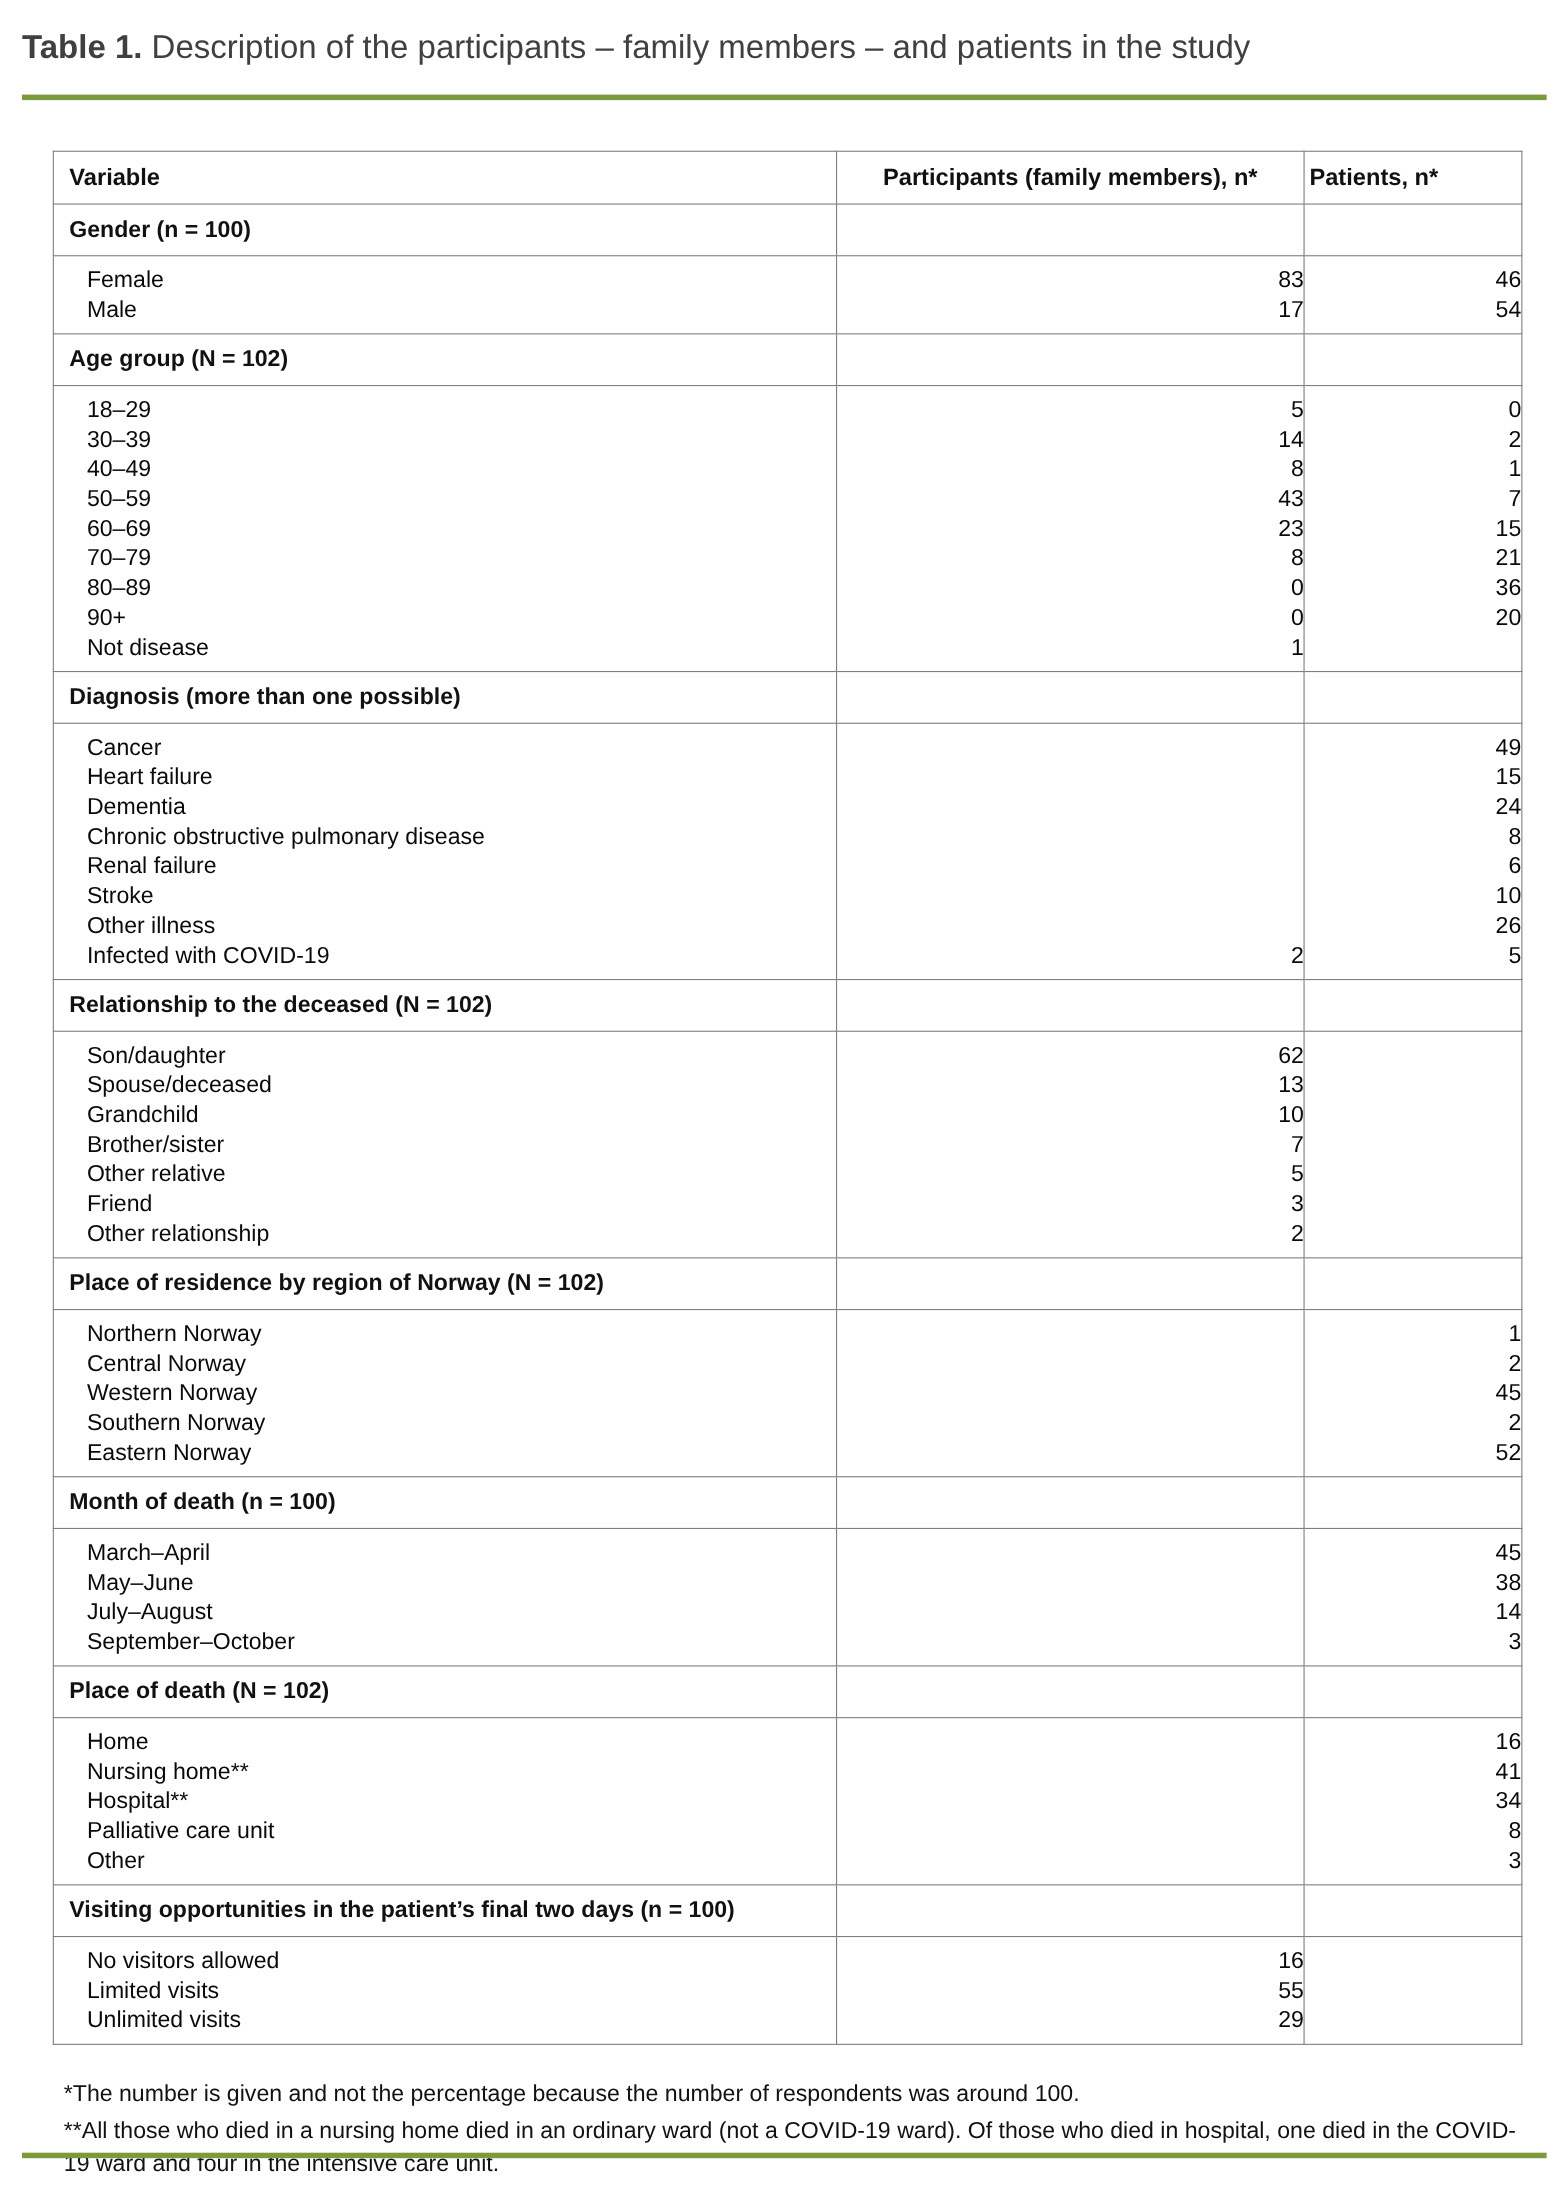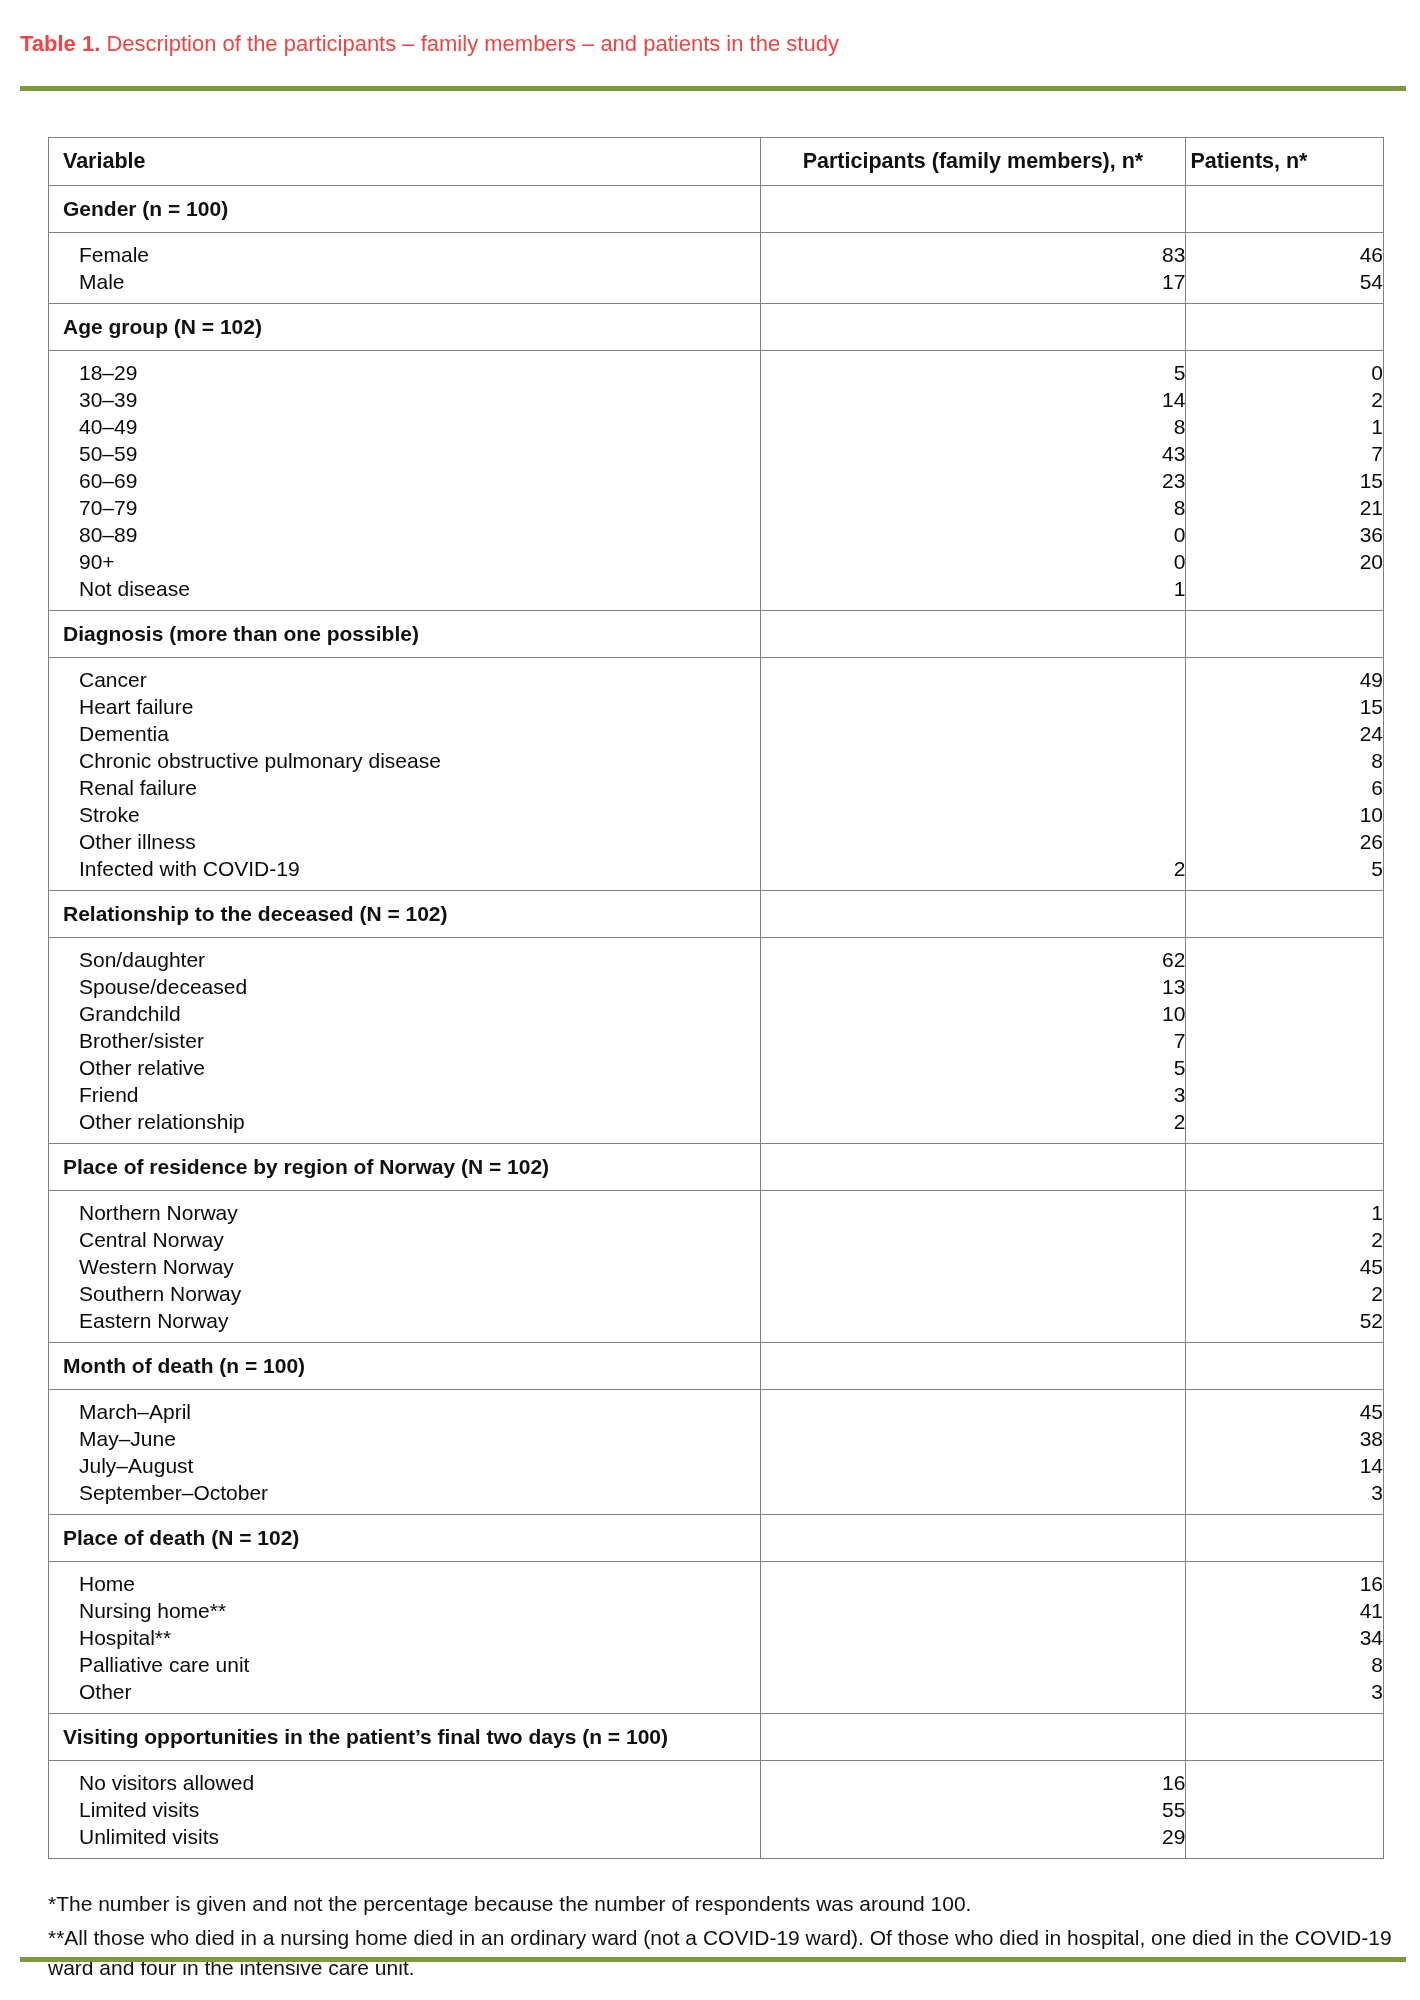--- a/index.html
+++ b/index.html
@@ -7,24 +7,24 @@
     position:relative;
     width:1420px;height:2000px;
     background:#ffffff;
     font-family:"Liberation Sans","DejaVu Sans",sans-serif;
     color:#0a0a0a;
     overflow:hidden;
     box-sizing:border-box;
   }
   .title{
     margin:26px 14px 12px 20px;
-    font-size:22px;
+    font-size:30px;
     line-height:36px;
     font-weight:400;
-    color:#ef4444;
+    color:#404040;
   }
   .title .t-label{font-weight:700;}
   .rule{
     height:5px;
     background:#7a9a3c;
     margin:24px 14px 0 20px;
   }
   table.study{
     border-collapse:collapse;
     table-layout:fixed;
@@ -59,21 +59,21 @@
   }
   td.data-cell .line{white-space:nowrap;}
   td.data-cell.labels .line{padding-left:30px;text-align:left;}
   td.data-cell.nums{text-align:right;}
   .footnotes{
     margin:30px 20px 0 48px;
     font-size:21px;
     line-height:30px;
     color:#111;
   }
-  .footnotes p{margin:0 0 4px 0;}
+  .footnotes p{margin:0 0 4px 10px;}
   .bottom-rule{
     position:absolute;
     left:20px;right:14px;bottom:38px;
     height:5px;
     background:#7a9a3c;
   }
 </style>
 </head>
 <body>
 

